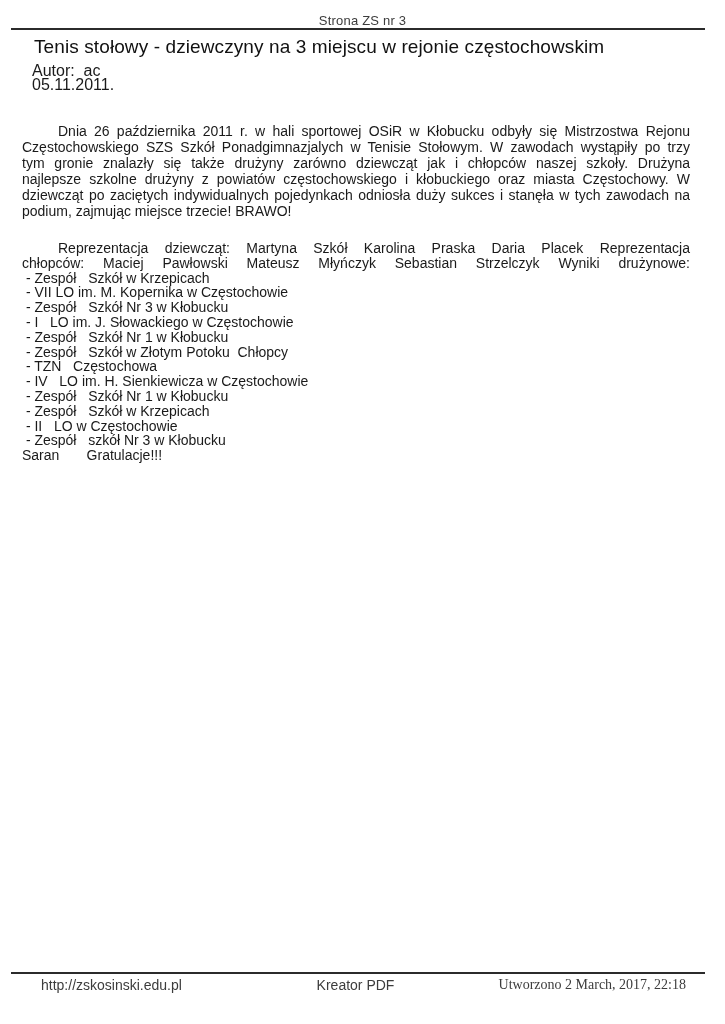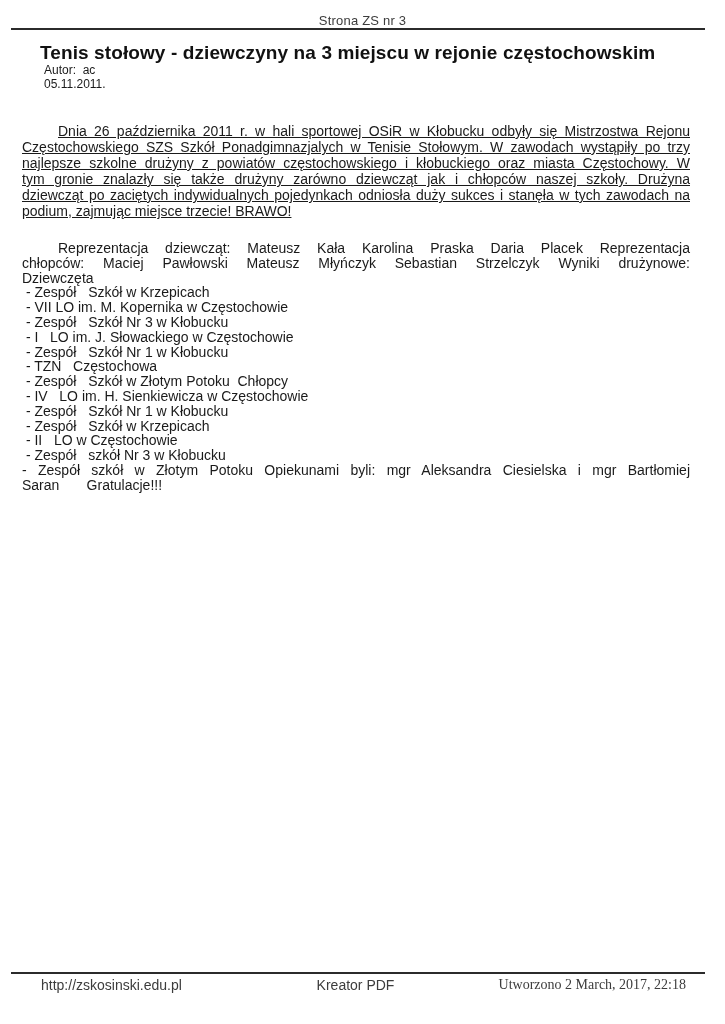--- a/index.html
+++ b/index.html
@@ -13,28 +13,28 @@
     color:var(--text);
   }
   .pg-header{
     position:absolute; top:13px; left:0; width:725px;
     text-align:center; font-size:13px; color:var(--muted); letter-spacing:.2px;
   }
   .rule{position:absolute; left:11px; width:694px; height:2px; background:var(--rule);}
   .rule-top{top:28px;}
   .rule-bottom{top:972px;}
   .title{
-    position:absolute; left:34px; top:36px; margin:6px; width:660px;
-    font-size:19px; font-weight:700; color:#111; white-space:pre; letter-spacing:.1px;
+    position:absolute; left:34px; top:36px; margin:0; width:660px;
+    font-size:19px; font-weight:400; color:#111; white-space:pre; letter-spacing:.1px;
   }
-  .meta{position:absolute; left:32px; top:64px; font-size:12px; line-height:13.5px;margin-left:12px;}
+  .meta{position:absolute; left:32px; top:64px; font-size:16px; line-height:13.5px;}
   .meta .line{white-space:pre;}
   .para{position:absolute; left:22px; width:668px; font-size:14px;}
   .p1{top:123px;}
-  .p1 .line{line-height:16px;text-decoration:underline;}
+  .p1 .line{line-height:16px;}
   .p2{top:241px;}
   .p2 .line{line-height:14.8px;}
   .line{white-space:pre;}
   .line.just{white-space:normal; text-align:justify; text-align-last:justify;}
   .line.ind{text-indent:36px;}
   .pg-footer{
     position:absolute; top:977px; left:8px; width:725px; height:14px;
     font-size:14px; color:var(--muted);
   }
   .f-left{position:absolute; left:33px; top:0;}
@@ -53,43 +53,41 @@
   <h1 class="title">Tenis stołowy - dziewczyny na 3 miejscu w rejonie częstochowskim</h1>
 
   <div class="meta">
     <div class="line">Autor:  ac</div>
     <div class="line">05.11.2011.</div>
   </div>
 
   <div class="para p1">
       <div class="line just ind">Dnia 26 października 2011 r. w hali   sportowej OSiR w Kłobucku odbyły się Mistrzostwa Rejonu</div>
       <div class="line just">Częstochowskiego SZS   Szkół Ponadgimnazjalych w Tenisie Stołowym.   W zawodach wystąpiły po trzy</div>
+      <div class="line just">tym gronie znalazły się także drużyny zarówno dziewcząt jak i   chłopców naszej szkoły.   Drużyna</div>
       <div class="line just">najlepsze   szkolne drużyny z powiatów częstochowskiego i kłobuckiego oraz miasta   Częstochowy. W</div>
-      <div class="line just">tym gronie znalazły się także drużyny zarówno dziewcząt jak i   chłopców naszej szkoły.   Drużyna</div>
       <div class="line just">dziewcząt po zaciętych indywidualnych pojedynkach odniosła duży sukces i   stanęła w tych zawodach na</div>
       <div class="line">podium, zajmując miejsce trzecie! BRAWO!</div>
     </div>
 
   <div class="para p2">
-      <div class="line just ind">Reprezentacja dziewcząt: Mateusz Kała Karolina Praska Daria Placek Reprezentacja</div>
+      <div class="line just ind">Reprezentacja dziewcząt: Martyna Szkół Karolina Praska Daria Placek Reprezentacja</div>
       <div class="line just">chłopców: Maciej Pawłowski Mateusz Młyńczyk Sebastian Strzelczyk Wyniki drużynowe:</div>
-      <div class="line">Dziewczęta</div>
       <div class="line"> - Zespół   Szkół w Krzepicach</div>
       <div class="line"> - VII LO im. M. Kopernika w Częstochowie</div>
       <div class="line"> - Zespół   Szkół Nr 3 w Kłobucku</div>
       <div class="line"> - I   LO im. J. Słowackiego w Częstochowie</div>
       <div class="line"> - Zespół   Szkół Nr 1 w Kłobucku</div>
+      <div class="line"> - Zespół   Szkół w Złotym Potoku  Chłopcy</div>
       <div class="line"> - TZN   Częstochowa</div>
-      <div class="line"> - Zespół   Szkół w Złotym Potoku  Chłopcy</div>
       <div class="line"> - IV   LO im. H. Sienkiewicza w Częstochowie</div>
       <div class="line"> - Zespół   Szkół Nr 1 w Kłobucku</div>
       <div class="line"> - Zespół   Szkół w Krzepicach</div>
       <div class="line"> - II   LO w Częstochowie</div>
       <div class="line"> - Zespół   szkół Nr 3 w Kłobucku</div>
-      <div class="line just"> - Zespół szkół w Złotym Potoku Opiekunami byli: mgr Aleksandra Ciesielska i mgr Bartłomiej</div>
       <div class="line">Saran       Gratulacje!!!</div>
     </div>
 
   <div class="rule rule-bottom"></div>
 
   <div class="pg-footer">
     <span class="f-left">http://zskosinski.edu.pl</span>
     <span class="f-center">Kreator PDF</span>
     <span class="f-right">Utworzono 2 March, 2017, 22:18</span>
   </div>

